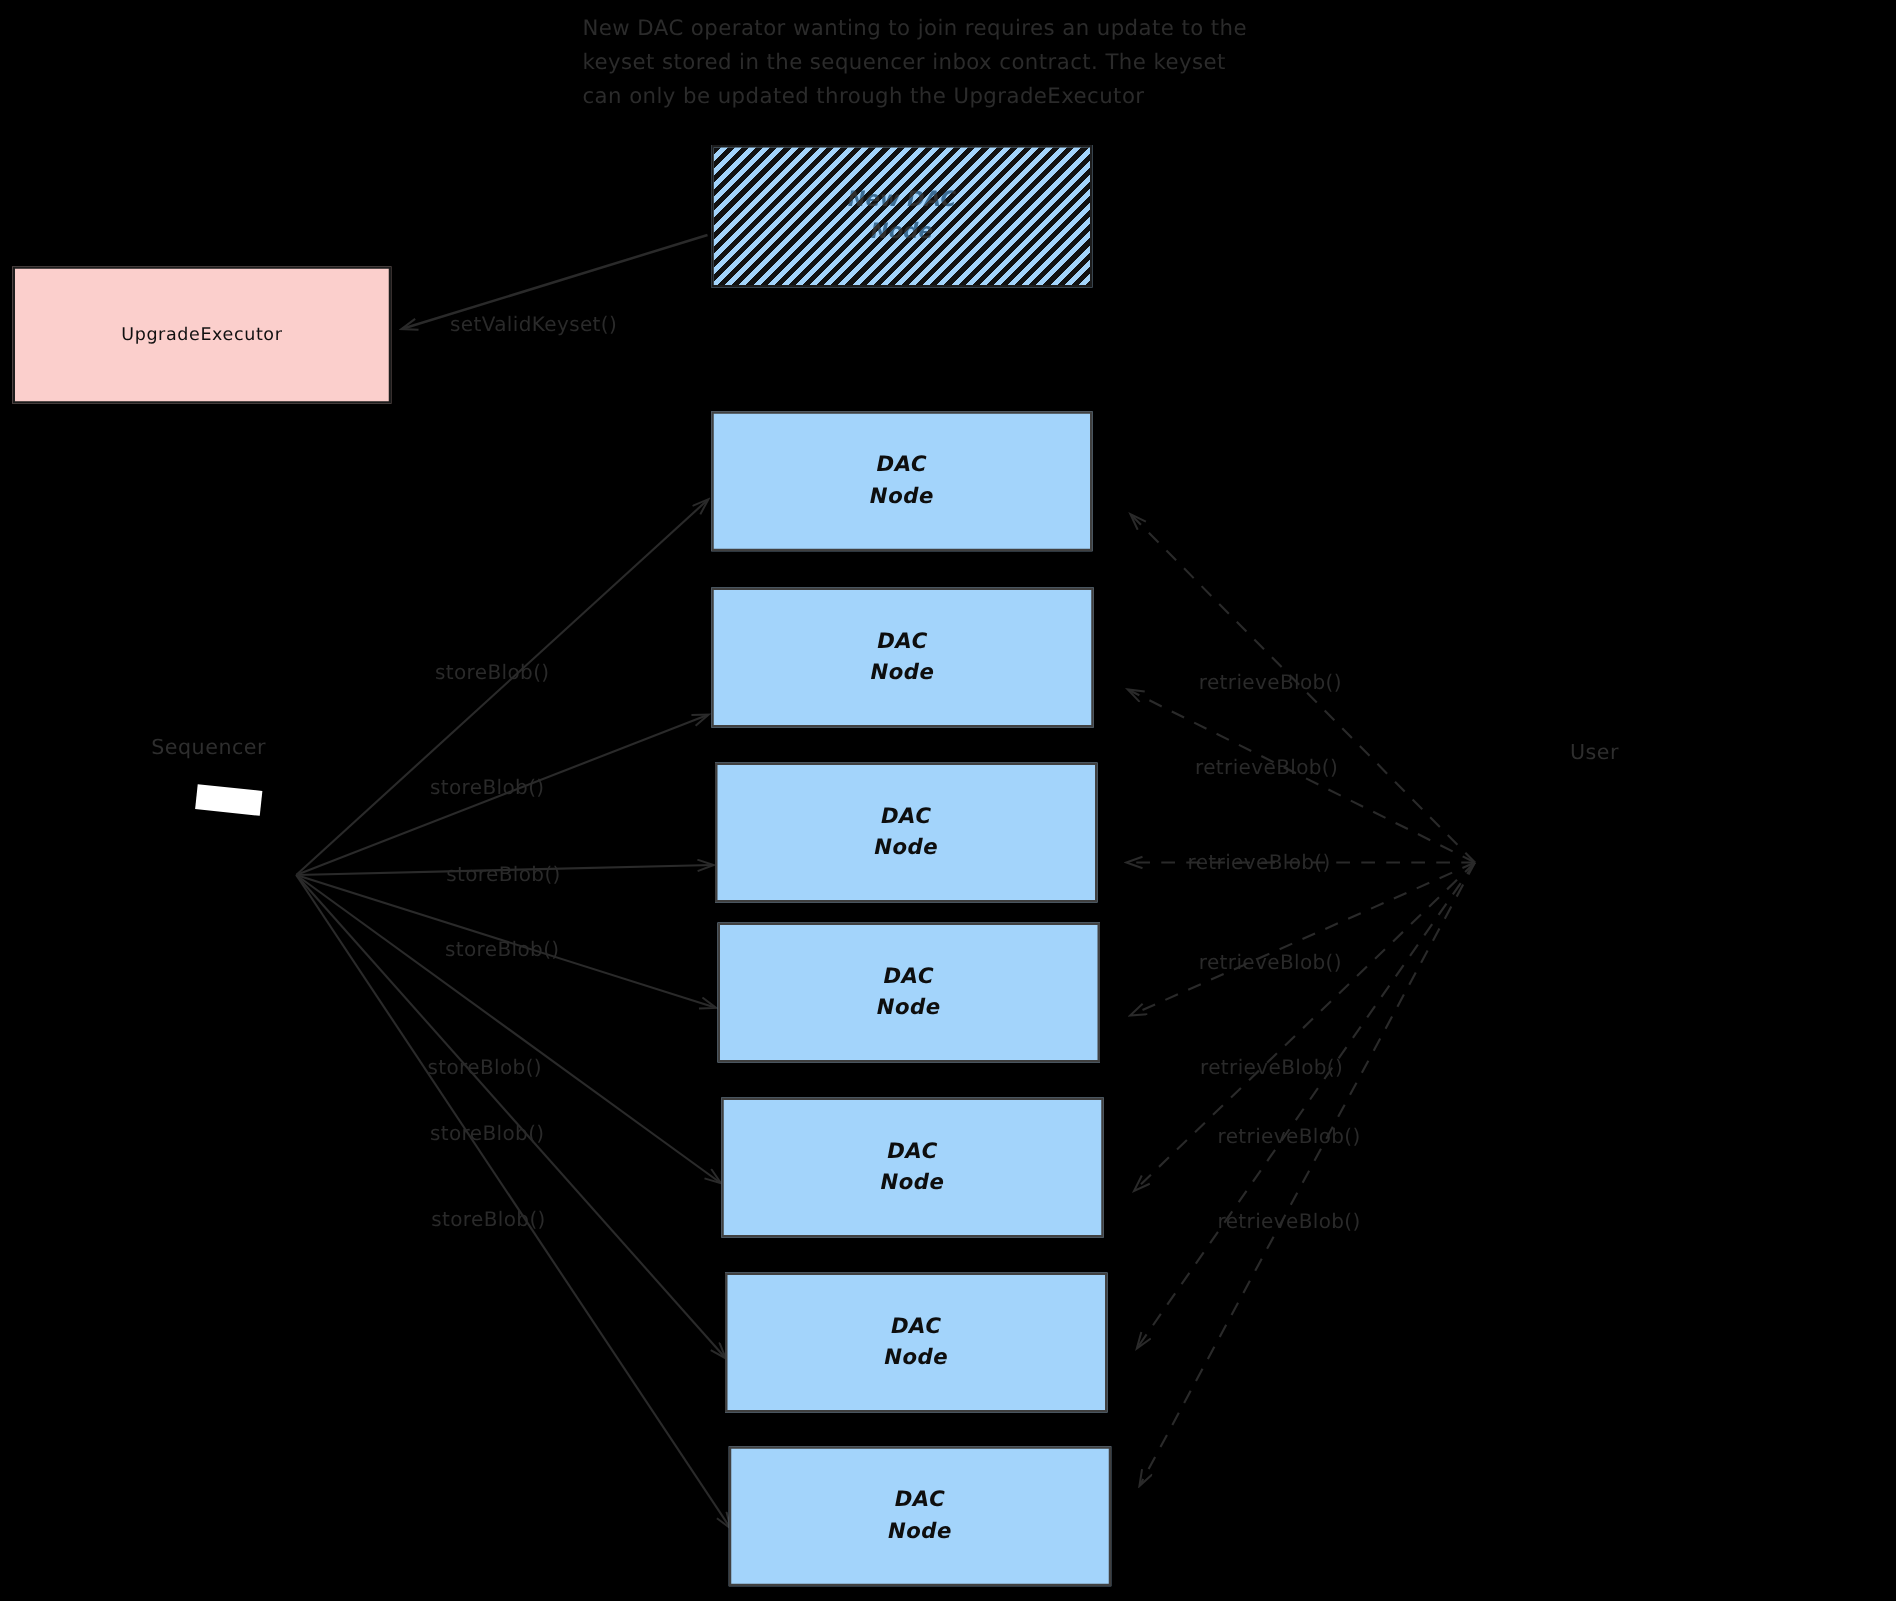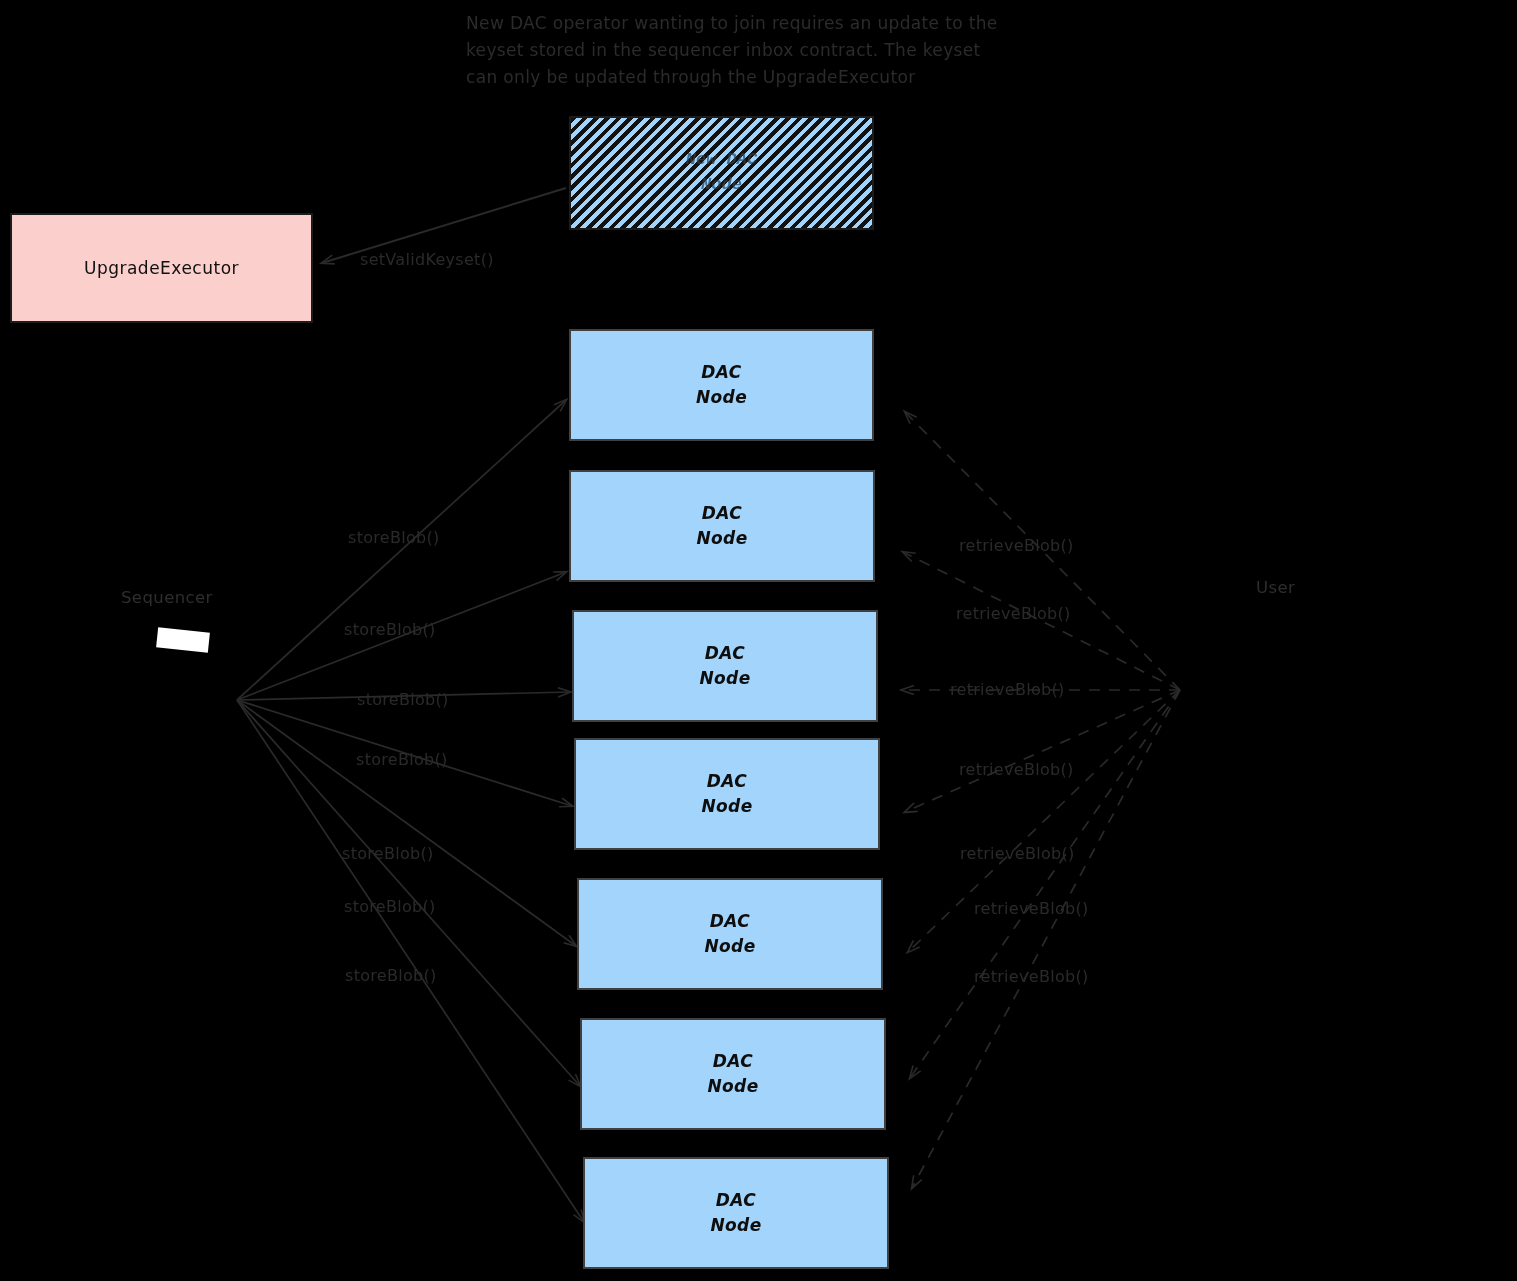--- a/index.html
+++ b/index.html
@@ -44,21 +44,21 @@
   .node-box .ln { display: block; }
   .exec-box {
     position: absolute;
     background: #fbcfcc;
     border: 2px solid #1c1c1c;
     box-sizing: border-box;
     display: flex;
     align-items: center;
     justify-content: center;
     color: #101010;
-    font-size: 17px;
+    font-size: 14px;
     letter-spacing: 0.5px;
     z-index: 3;
   }
   .new-node-box {
     position: absolute;
     border: 2px solid #1c1c1c;
     box-sizing: border-box;
     background-color: #a3d4fb;
     background-image: repeating-linear-gradient(
       135deg,
@@ -72,21 +72,20 @@
     z-index: 3;
   }
   .new-node-box .ln {
     color: #3a3a3a;
     font-style: italic;
     font-weight: 700;
     font-size: 17px;
     line-height: 1.45;
     opacity: 0.72;
     mix-blend-mode: luminosity;
-    font-family: Liberation Mono, monospace;
   }
   .note {
     position: absolute;
     color: #2b2b2b;
     font-size: 17px;
     line-height: 1.6;
     letter-spacing: 0.35px;
     white-space: pre-line;
     z-index: 4;
   }
@@ -187,21 +186,21 @@
     <span class="ln">Node</span>
   </div>
   <div class="node-box" style="left:583px; top:1157px; width:306px; height:112px;">
     <span class="ln">DAC</span>
     <span class="ln">Node</span>
   </div>
 
   <div class="actor-label" style="left:121px; top:588px;">Sequencer</div>
   <div class="seq-glyph" style="left:157px; top:630px; width:52px; height:20px;"></div>
 
-  <div class="actor-label" style="left:1256px; top:578px;">User</div>
+  <div class="actor-label" style="left:1256px; top:592px;">User</div>
 
   <div class="edge-label" style="left:360px; top:207px;margin-top:43px;">setValidKeyset()</div>
 
   <div class="edge-label" style="left:348px; top:528px;">storeBlob()</div>
   <div class="edge-label" style="left:344px; top:620px;">storeBlob()</div>
   <div class="edge-label" style="left:357px; top:690px;">storeBlob()</div>
   <div class="edge-label" style="left:356px; top:750px;">storeBlob()</div>
   <div class="edge-label" style="left:342px; top:844px;">storeBlob()</div>
   <div class="edge-label" style="left:344px; top:897px;">storeBlob()</div>
   <div class="edge-label" style="left:345px; top:966px;">storeBlob()</div>

